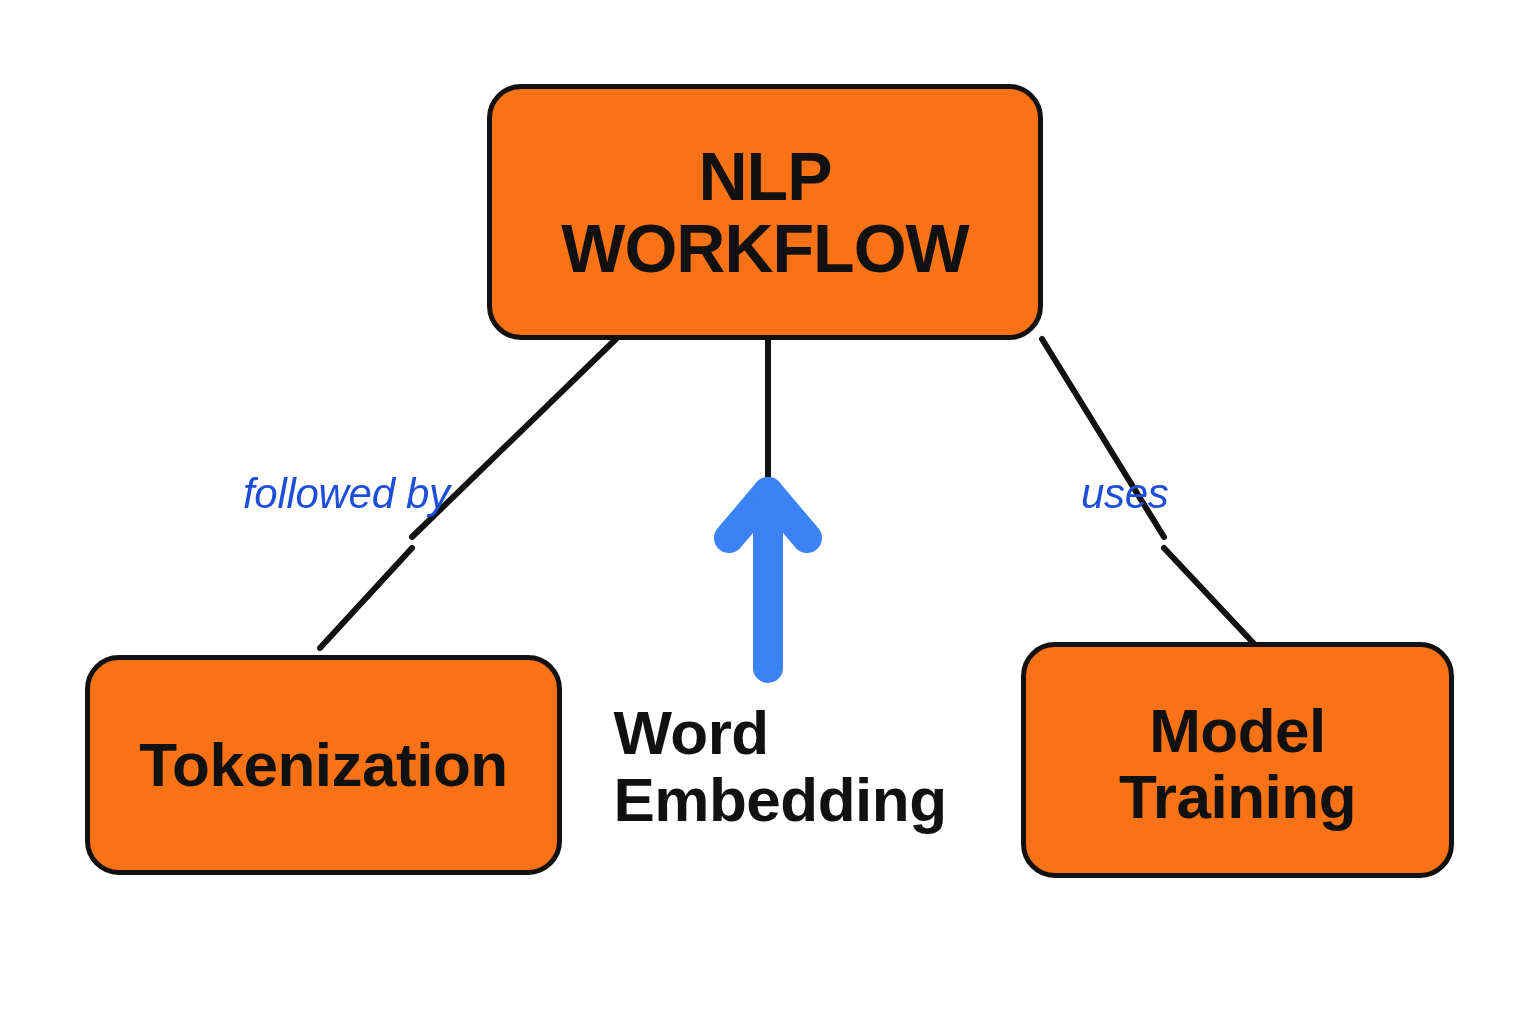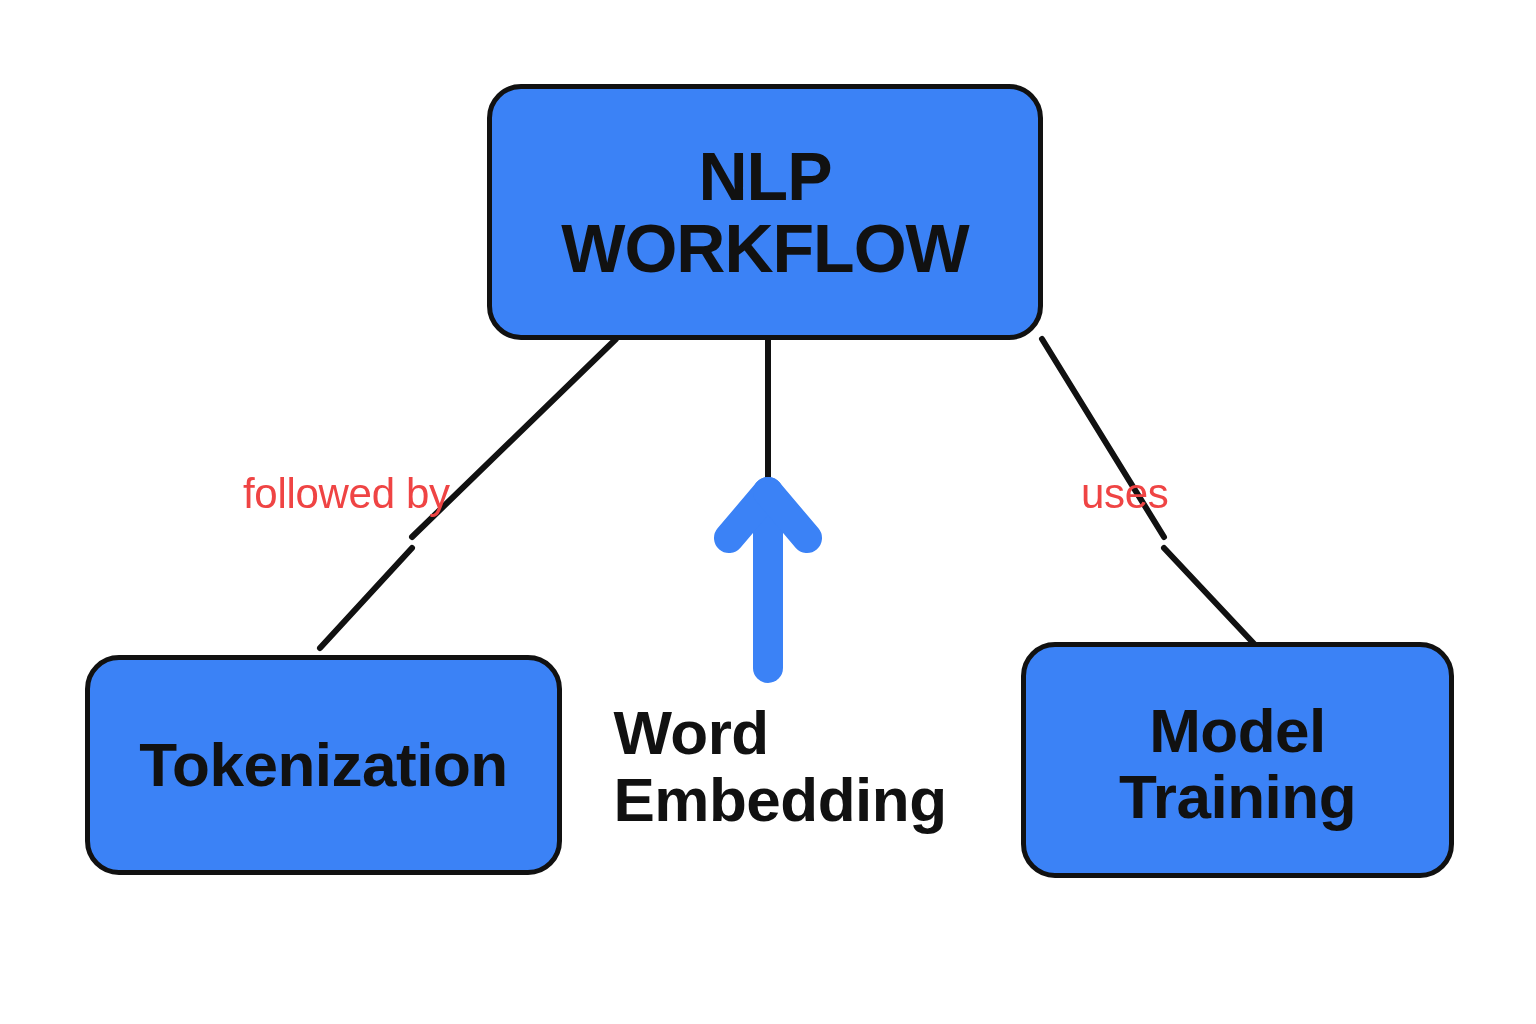--- a/index.html
+++ b/index.html
@@ -27,21 +27,21 @@
     position: absolute;
     top: 0;
     left: 0;
     width: 1536px;
     height: 1024px;
     pointer-events: none;
   }
   .node {
     position: absolute;
     box-sizing: border-box;
-    background: #3b82f6;
+    background: #f97316;
     border: 5px solid #111111;
     border-radius: 34px;
     display: flex;
     align-items: center;
     justify-content: center;
     text-align: center;
   }
   .node-label {
     font-weight: bold;
     color: #111111;
@@ -93,23 +93,24 @@
     height: 160px;
   }
   #node-word-embedding .node-label {
     font-size: 62px;
     line-height: 1.08;
   }
   .edge-label {
     position: absolute;
     font-size: 42px;
     font-weight: normal;
-    color: #ef4444;
+    color: #1d4ed8;
     white-space: nowrap;
     letter-spacing: -0.3px;
+    font-style: italic;
   }
   #edge-label-followed-by {
     left: 243px;
     top: 470px;
   }
   #edge-label-uses {
     left: 1081px;
     top: 470px;
   }
 </style>

